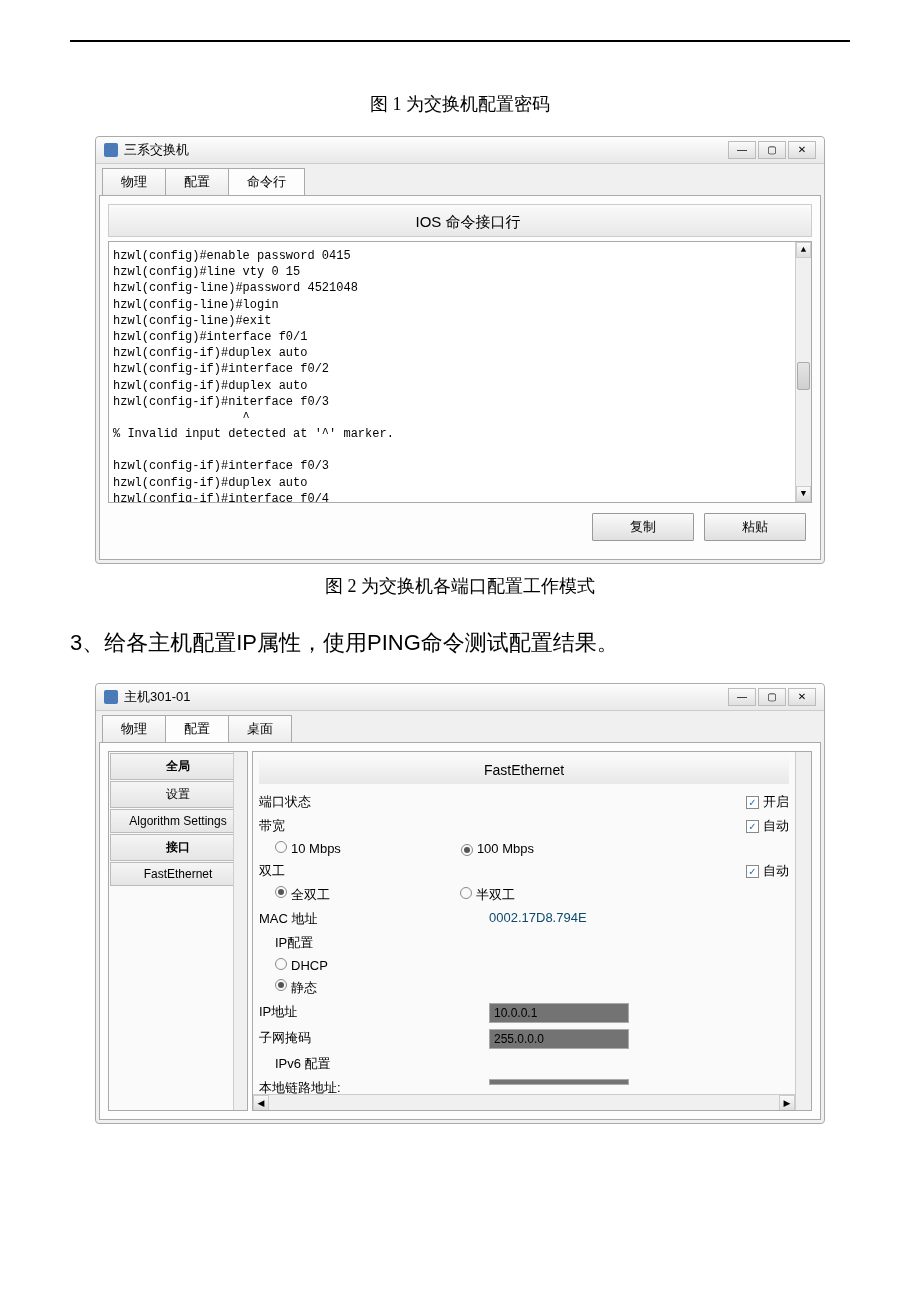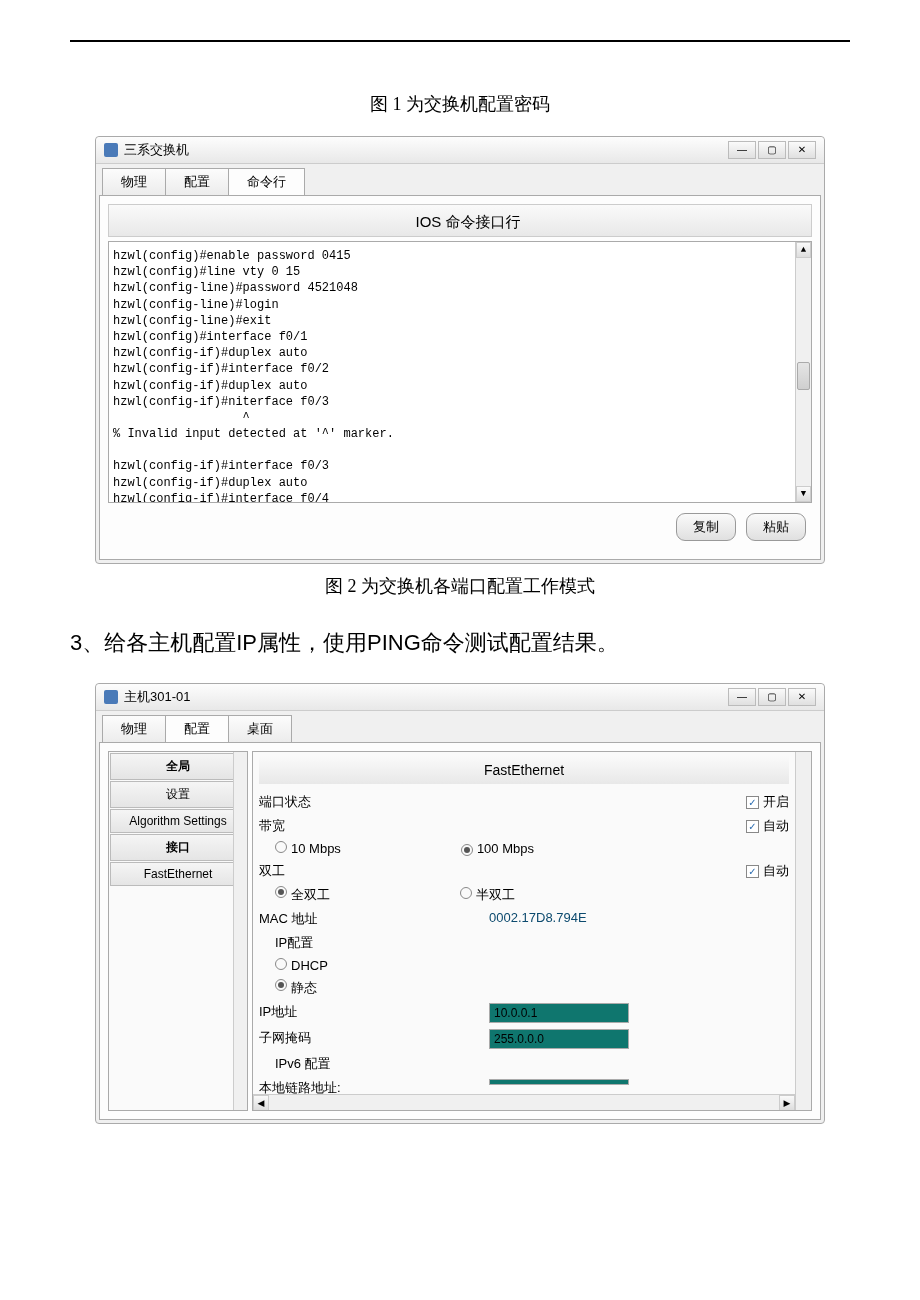--- a/index.html
+++ b/index.html
@@ -16,38 +16,38 @@
     .tab { font-size: 13px; font-family: "Microsoft YaHei", sans-serif; padding: 4px 18px; border: 1px solid #aaa; border-bottom: none; background: linear-gradient(#fcfcfc,#ececec); margin-right: -1px; position: relative; }
     .tab.active { background: #fdfdfd; z-index: 2; }
     .tab-content { border: 1px solid #aaa; background: #fdfdfd; margin: 0 3px 3px 3px; padding: 8px; }
     .ios-header { text-align: center; font-family: "Microsoft YaHei", sans-serif; padding: 8px 0 4px 16px; background: linear-gradient(#fafafa,#e8e8e8); border: 1px solid #ccc; margin-bottom: 4px; font-size: 15px; }
     .terminal { background: #fff; border: 1px solid #aaa; font-family: "Courier New", monospace; font-size: 12px; padding: 6px 4px; position: relative; height: 262px; overflow: hidden; line-height: 1.35; white-space: pre; }
     .vscroll { position: absolute; right: 0; top: 0; bottom: 0; width: 16px; background: #f0f0f0; border-left: 1px solid #ccc; }
     .vscroll::before { content: "▲"; display: block; font-size: 9px; text-align: center; background: linear-gradient(#fafafa,#ddd); border: 1px solid #ccc; height: 14px; line-height: 14px; }
     .vscroll::after { content: "▼"; display: block; font-size: 9px; text-align: center; background: linear-gradient(#fafafa,#ddd); border: 1px solid #ccc; height: 14px; line-height: 14px; position: absolute; bottom: 0; left: 0; right: 0; }
     .vthumb { position: absolute; left: 1px; right: 1px; top: 120px; height: 28px; background: linear-gradient(#e5e5e5,#cfcfcf); border: 1px solid #aaa; border-radius: 2px; }
     .btn-row { display: flex; justify-content: flex-end; gap: 10px; padding: 10px 6px; }
-    .btn { font-family: "Microsoft YaHei", sans-serif; font-size: 13px; padding: 4px 16px; background: linear-gradient(#fafafa,#e0e0e0); border: 1px solid #999; border-radius: 9px; }
+    .btn { font-family: "Microsoft YaHei", sans-serif; font-size: 13px; padding: 4px 37px; background: linear-gradient(#fafafa,#e0e0e0); border: 1px solid #999; border-radius: 1px; }
     .section-heading { font-size: 22px; font-family: SimHei, "Microsoft YaHei", sans-serif; margin: 30px 0 25px 0; }
     .config-layout { display: flex; gap: 4px; }
     .sidebar { width: 140px; border: 1px solid #aaa; background: #fafafa; height: 360px; position: relative; }
     .side-item { font-size: 12px; font-family: "Microsoft YaHei", sans-serif; text-align: center; padding: 4px 0; border: 1px solid #bbb; background: linear-gradient(#f5f5f5,#e5e5e5); margin: 1px; }
     .side-item.bold { font-weight: bold; }
     .side-scroll { position: absolute; right: 0; top: 0; bottom: 0; width: 14px; background: #f0f0f0; border-left: 1px solid #ccc; }
     .main-panel { flex: 1; border: 1px solid #aaa; background: #fafafa; position: relative; height: 360px; padding: 4px 22px 4px 6px; overflow: hidden; }
     .panel-title { text-align: center; font-size: 14px; font-family: "Microsoft YaHei", sans-serif; padding: 6px 0; background: linear-gradient(#fafafa,#e8e8e8); margin-bottom: 6px; }
     .form-row { display: flex; align-items: flex-start; font-size: 13px; font-family: "Microsoft YaHei", sans-serif; padding: 3px 0; }
     .form-label { width: 120px; flex-shrink: 0; }
     .form-right { margin-left: auto; display: flex; align-items: center; gap: 4px; }
     .checkbox { width: 13px; height: 13px; border: 1px solid #888; background: #fff; display: inline-flex; align-items: center; justify-content: center; font-size: 10px; color: #2b6cb0; }
     .radio { width: 12px; height: 12px; border: 1px solid #888; border-radius: 50%; display: inline-flex; align-items: center; justify-content: center; margin-right: 4px; }
     .radio.checked::after { content: ""; width: 6px; height: 6px; background: #555; border-radius: 50%; }
     .indent { padding-left: 16px; }
     .value { color: #0c4a6e; }
-    .input-box { border: 1px solid #aaa; background: #0f766e; padding: 2px 4px; font-size: 12px; min-width: 140px; display: inline-block; }
+    .input-box { border: 1px solid #aaa; background: #737373; padding: 2px 4px; font-size: 12px; min-width: 140px; display: inline-block; }
     .hscroll { position: absolute; bottom: 0; left: 0; right: 16px; height: 16px; background: #f0f0f0; border-top: 1px solid #ccc; }
     .hscroll::before { content: "◀"; position: absolute; left: 0; width: 14px; height: 14px; font-size: 9px; text-align: center; background: linear-gradient(#fafafa,#ddd); border: 1px solid #ccc; line-height: 14px; }
     .hscroll::after { content: "▶"; position: absolute; right: 0; width: 14px; height: 14px; font-size: 9px; text-align: center; background: linear-gradient(#fafafa,#ddd); border: 1px solid #ccc; line-height: 14px; }
     .main-vscroll { position: absolute; right: 0; top: 0; bottom: 0; width: 16px; background: #f0f0f0; border-left: 1px solid #ccc; }
   </style>
 </head>
 <body>
 
 <div class="top-line"></div>
 

